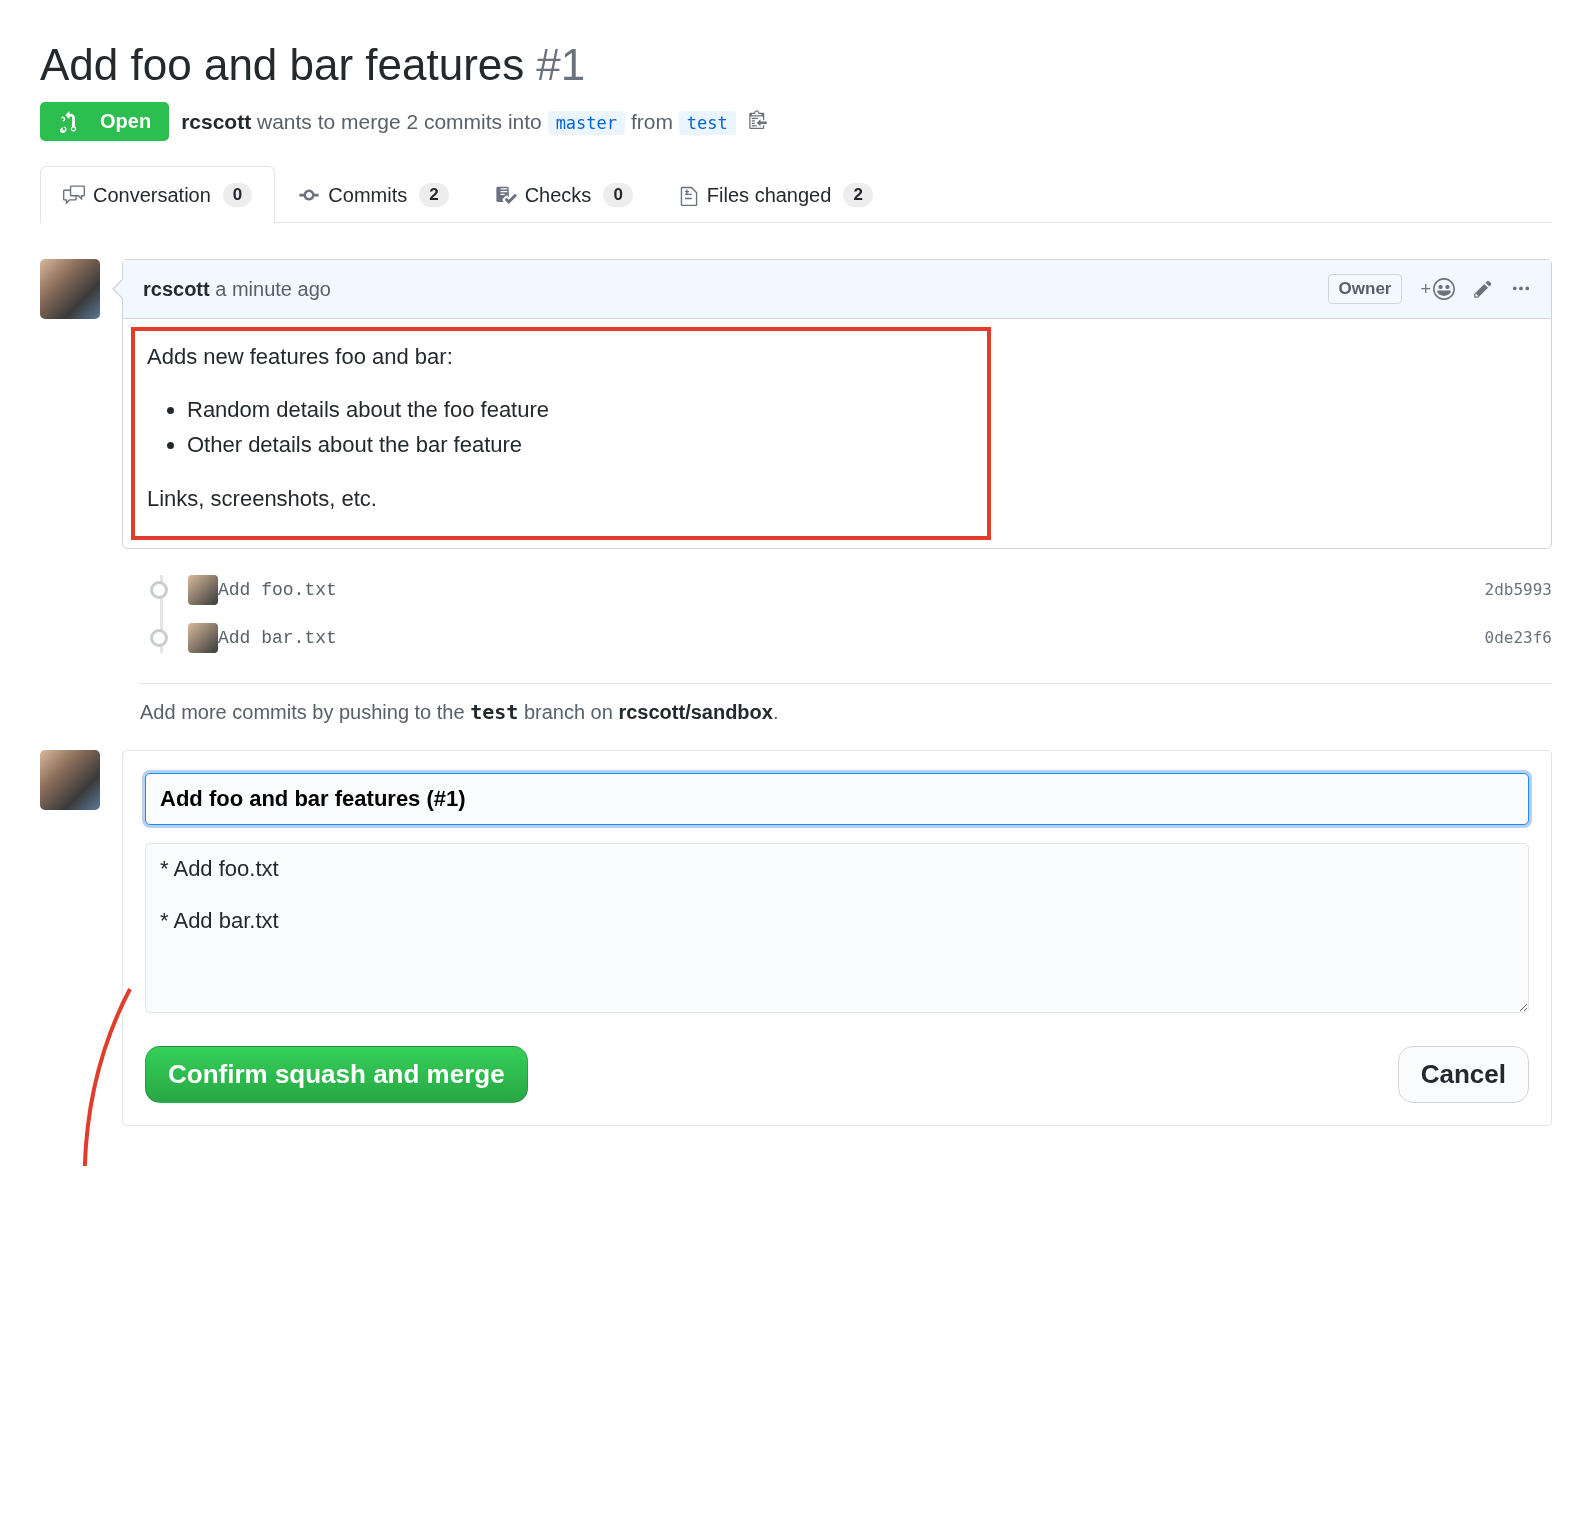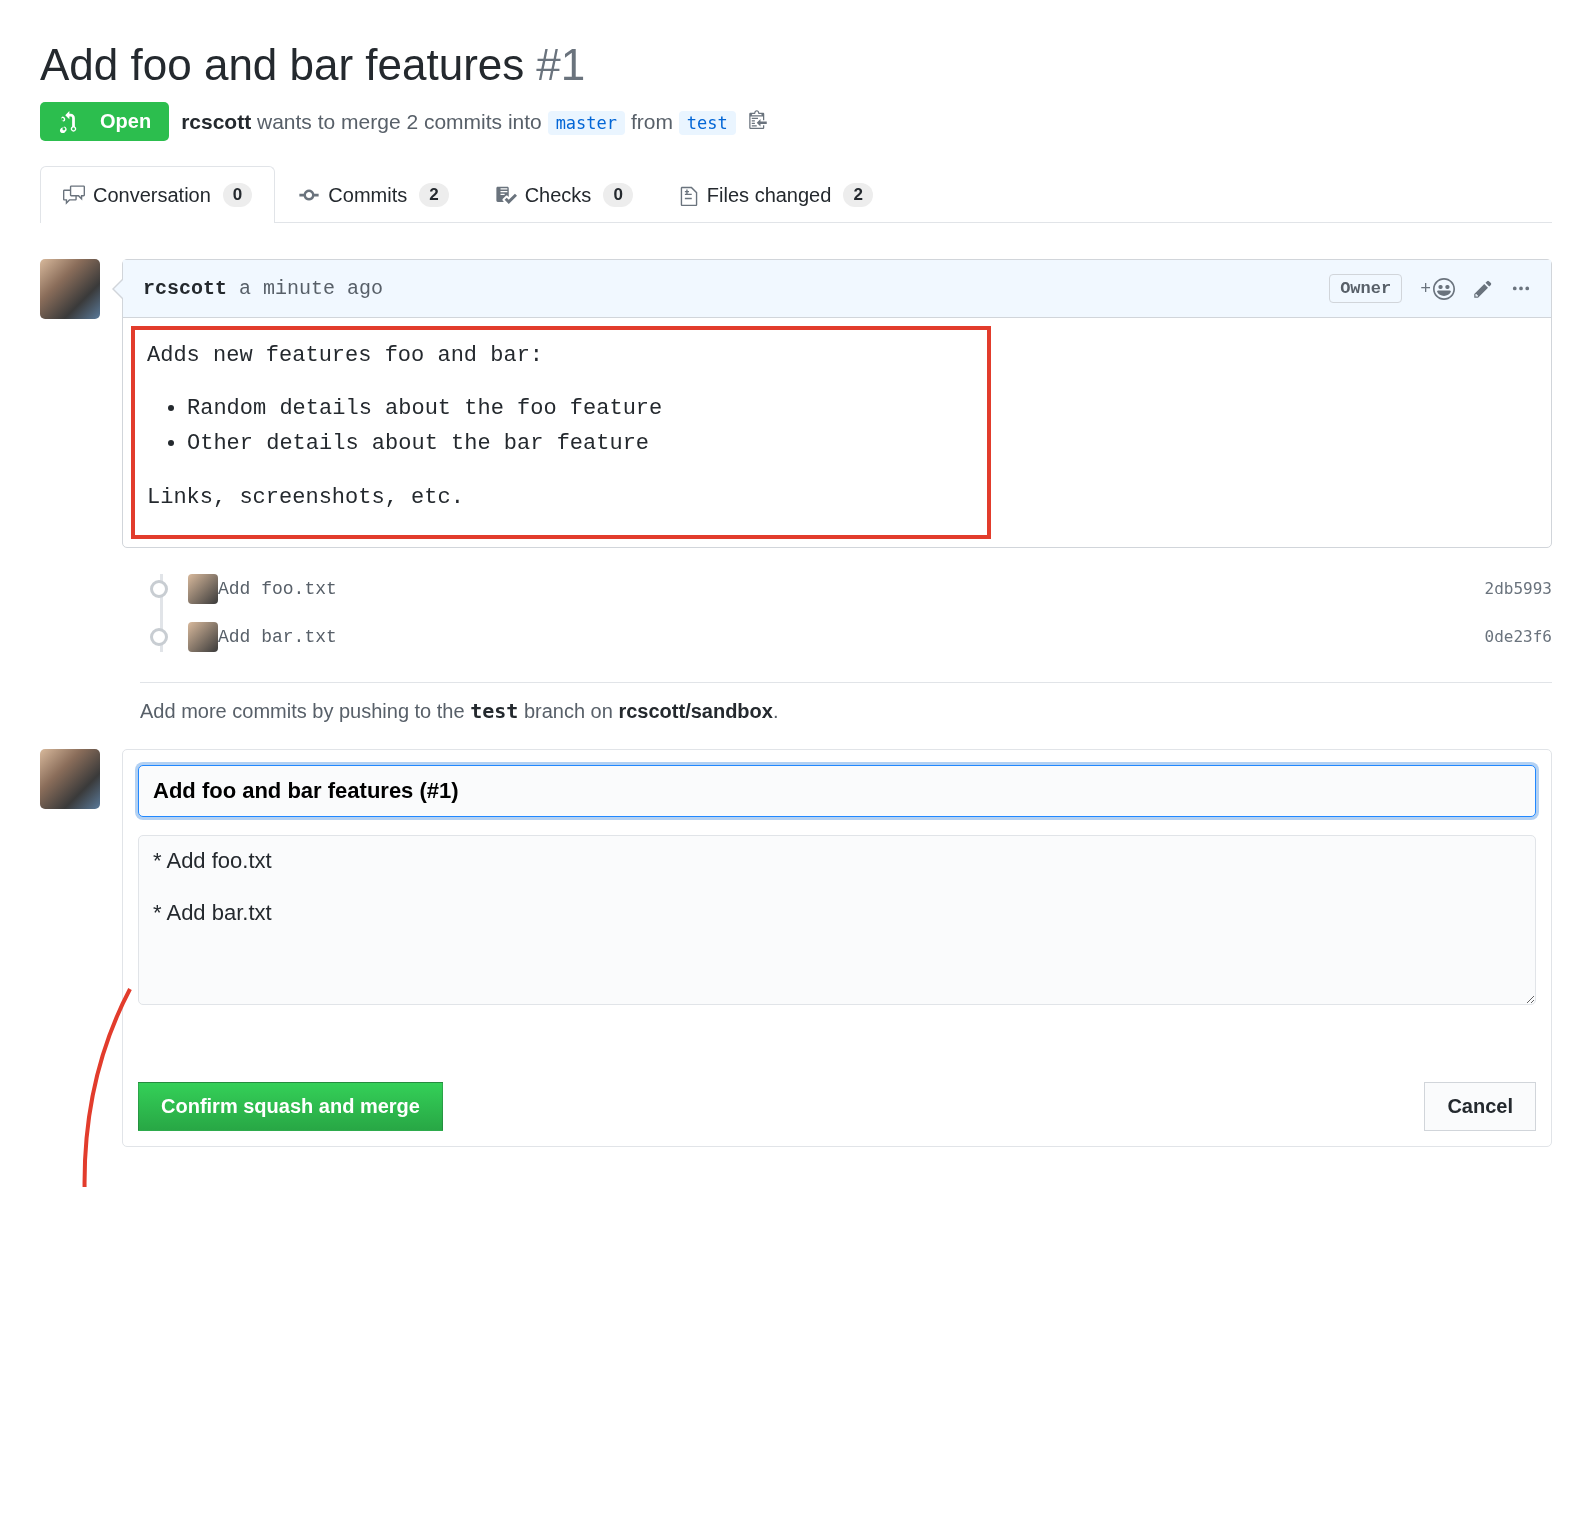--- a/index.html
+++ b/index.html
@@ -37,21 +37,21 @@
   .tab svg { fill: #6a737d; }
   .counter {
     background: #ededed; color: #24292e; border-radius: 12px;
     padding: 2px 10px; font-size: 17px; font-weight: 600; margin-left: 4px;
   }
   .timeline { margin-top: 36px; display: flex; gap: 22px; position: relative; }
   .avatar {
     width: 60px; height: 60px; border-radius: 5px; flex-shrink: 0;
     background: linear-gradient(135deg, #d8b99c 0%, #8a6d5a 35%, #3a3a3a 70%, #5a7a9a 100%);
   }
-  .comment-box { flex: 1; border: 1px solid #d1d5da; border-radius: 5px; overflow: visible; position: relative; font-family: Liberation Mono, monospace;}
+  .comment-box { flex: 1; border: 1px solid #d1d5da; border-radius: 5px; overflow: visible; position: relative;}
   .comment-header {
     background: #f1f8ff; border-bottom: 1px solid #d1d5da; padding: 14px 20px;
     display: flex; align-items: center; justify-content: space-between; font-size: 20px; color: #586069;
   }
   .arrow-left {
     position: absolute; left: -11px; top: 18px; width: 0; height: 0;
     border-top: 11px solid transparent; border-bottom: 11px solid transparent;
     border-right: 11px solid #d1d5da;
   }
   .arrow-left::after {
@@ -96,37 +96,36 @@
   .commit-msg { flex: 1; }
   .commit-sha { font-family: SFMono-Regular, Consolas, monospace; color: #6a737d; font-size: 16px; }
   .push-hint {
     border-top: 1px solid #e1e4e8; margin-top: 30px; padding-top: 16px;
     font-size: 20px; color: #586069; margin-left: 100px;
   }
   .push-hint .mono { font-family: SFMono-Regular, Consolas, monospace; font-weight: 700; color:#24292e;}
   .push-hint b { color: #24292e; font-weight: 700; }
   .merge-row { margin-top: 26px; display: flex; gap: 22px; }
   .merge-box {
-    flex: 1; border: 1px solid #e1e4e8; border-radius: 5px; padding: 15px;
+    flex: 1; border: 1px solid #e1e4e8; border-radius: 5px; padding: 22px;
   }
   .merge-title-input {
     width: 100%; padding: 12px 14px; font-size: 22px; font-weight: 600;
     border: 1px solid #d1d5da; border-radius: 5px; background: #fafbfc;
     box-shadow: 0 0 0 3px rgba(3,102,214,0.3); border-color: #2188ff; outline: none;
   }
   .merge-body-input {
     width: 100%; padding: 12px 14px; font-size: 22px; margin-top: 18px;
     border: 1px solid #e1e4e8; border-radius: 5px; background: #fafbfc;
     min-height: 170px; resize: vertical; font-family: inherit; color: #24292e;
   }
   .merge-actions { display: flex; justify-content: space-between; margin-top: 30px; }
   .btn {
-    padding: 12px 22px; font-size: 20px; font-weight: 600; border-radius: 0; cursor: pointer;
+    padding: 12px 22px; font-size: 26px; font-weight: 600; border-radius: 15px; cursor: pointer;
     border: 1px solid rgba(27,31,35,0.2);
-    margin-top: 44px;
   }
   .btn-primary { background: linear-gradient(#34d058,#28a745); color: #fff; }
   .btn-default { background: #fafbfc; color: #24292e; border: 1px solid #d1d5da; }
   .annotation-arrow {
     position: absolute; left: -30px; top: 720px; width: 180px; height: 520px; pointer-events: none; z-index: 5;
   }
 </style>
 </head>
 <body>
 

